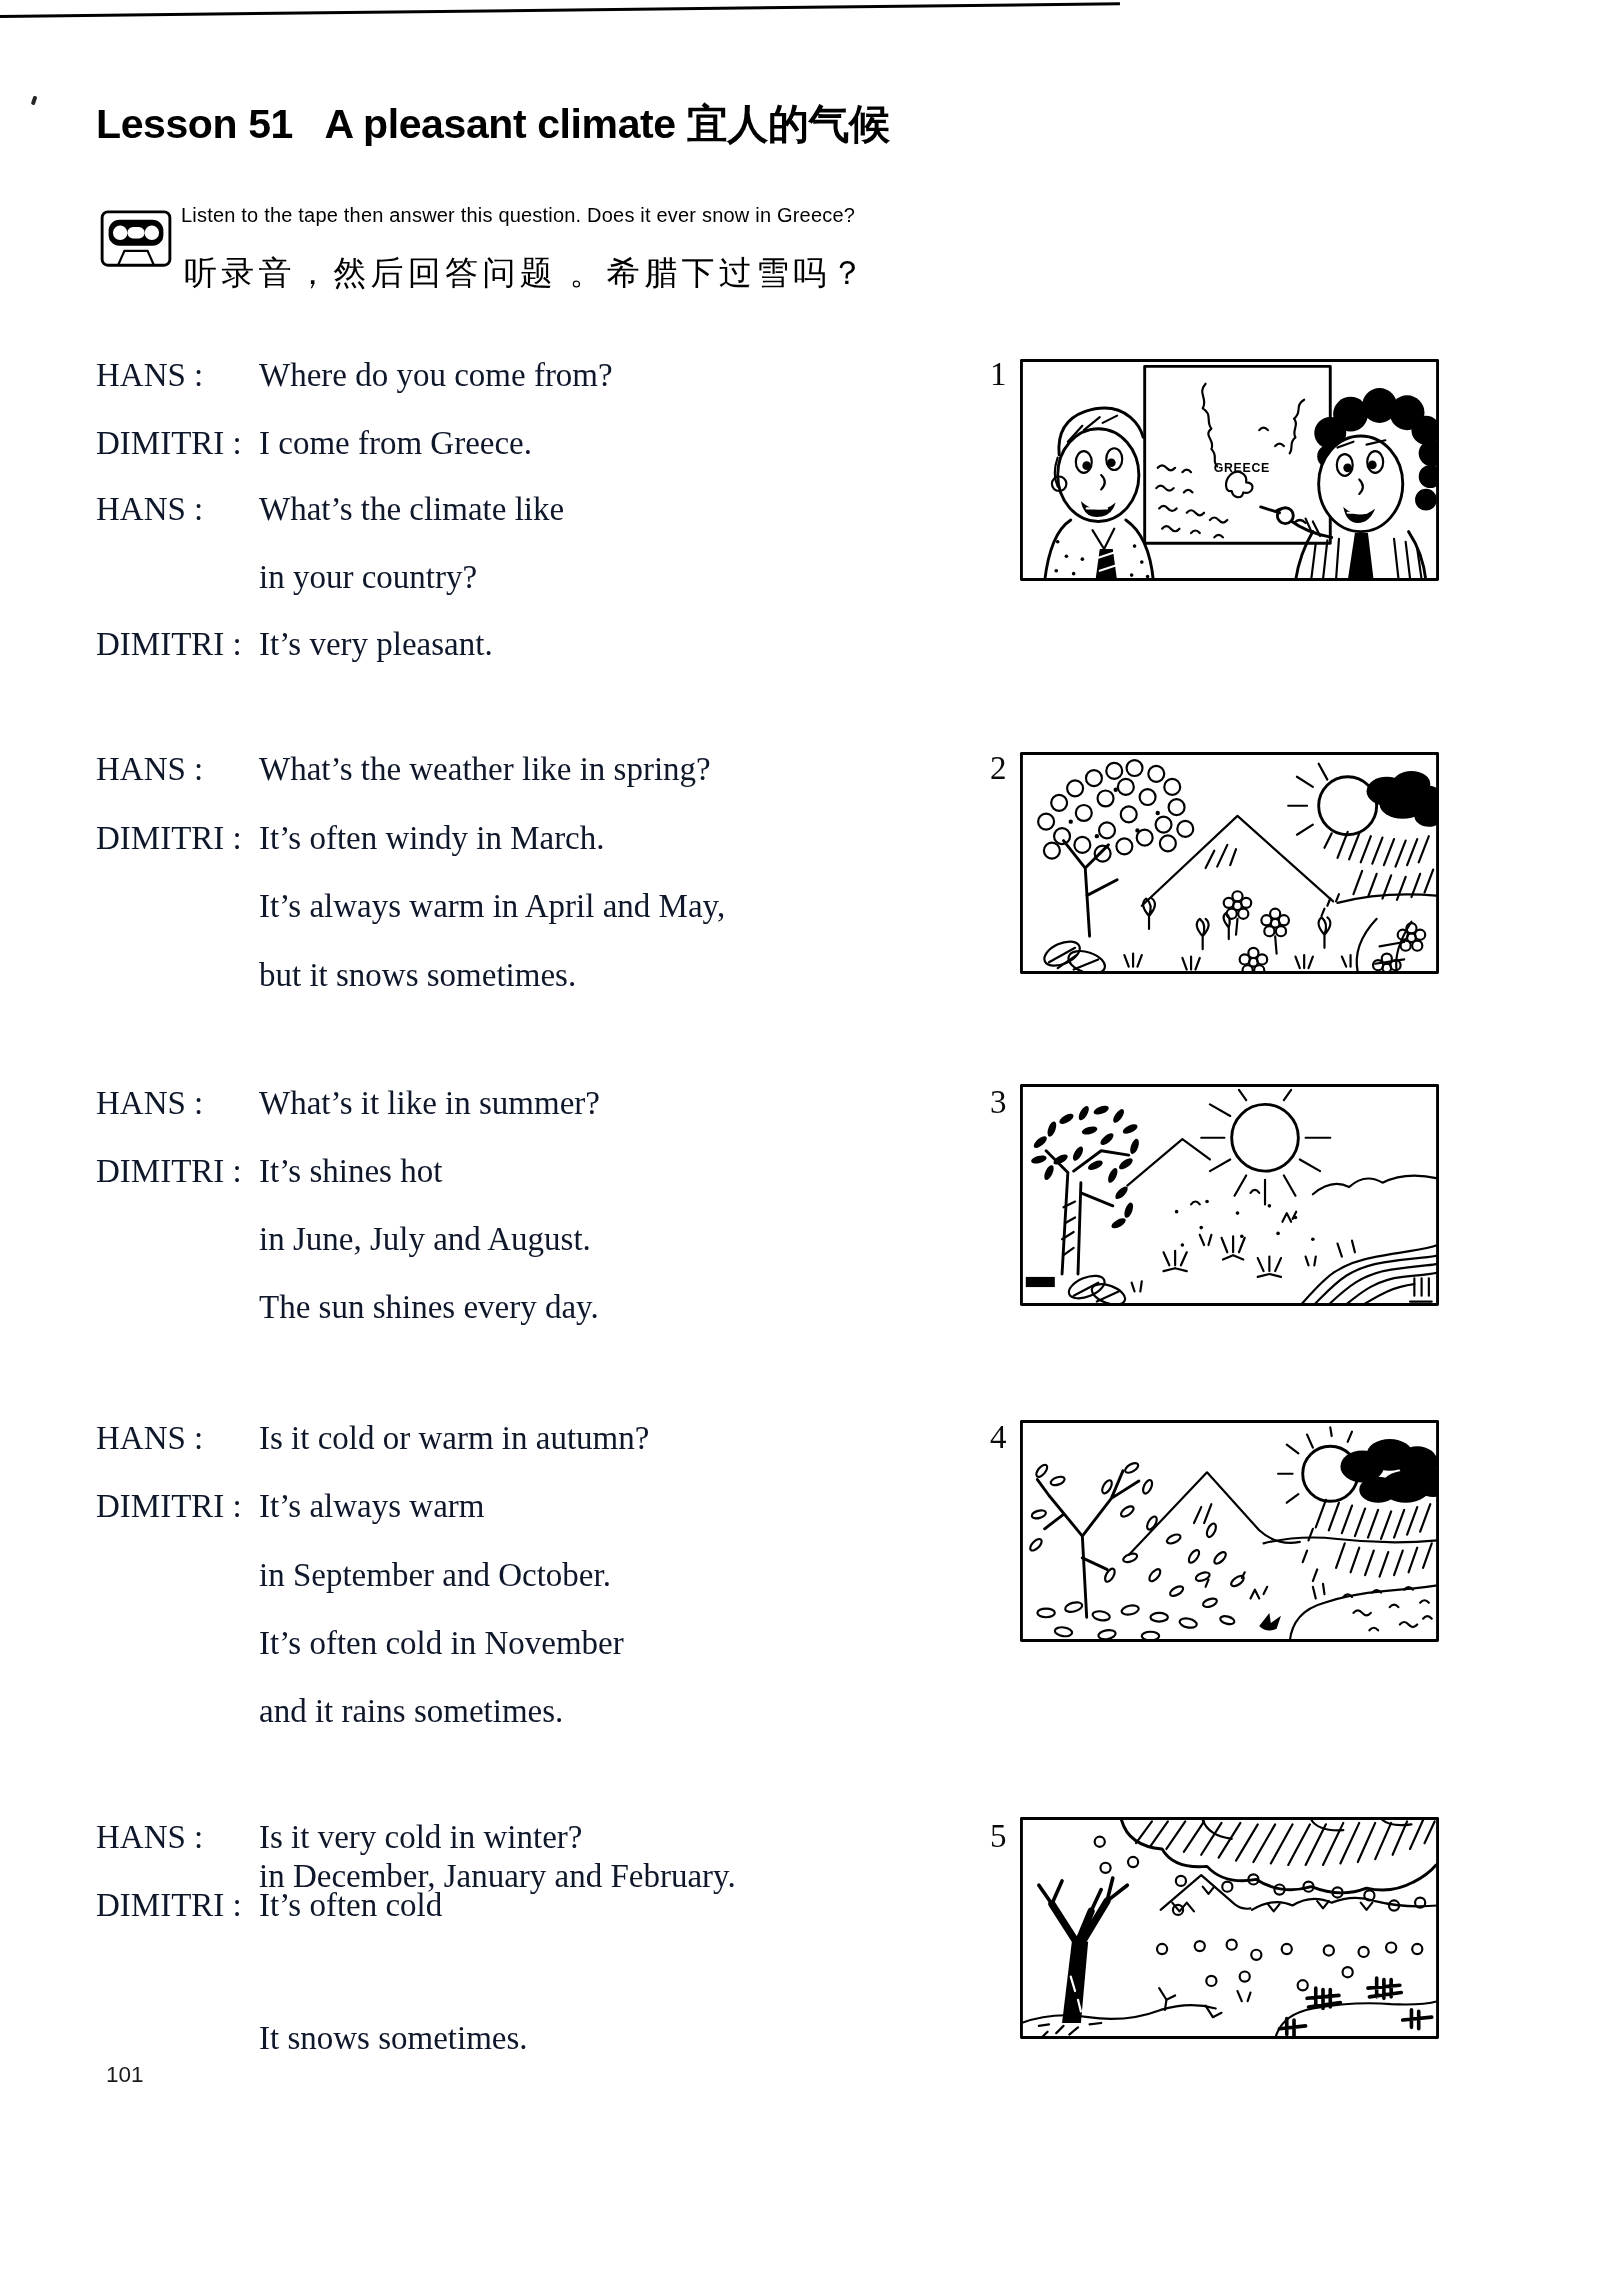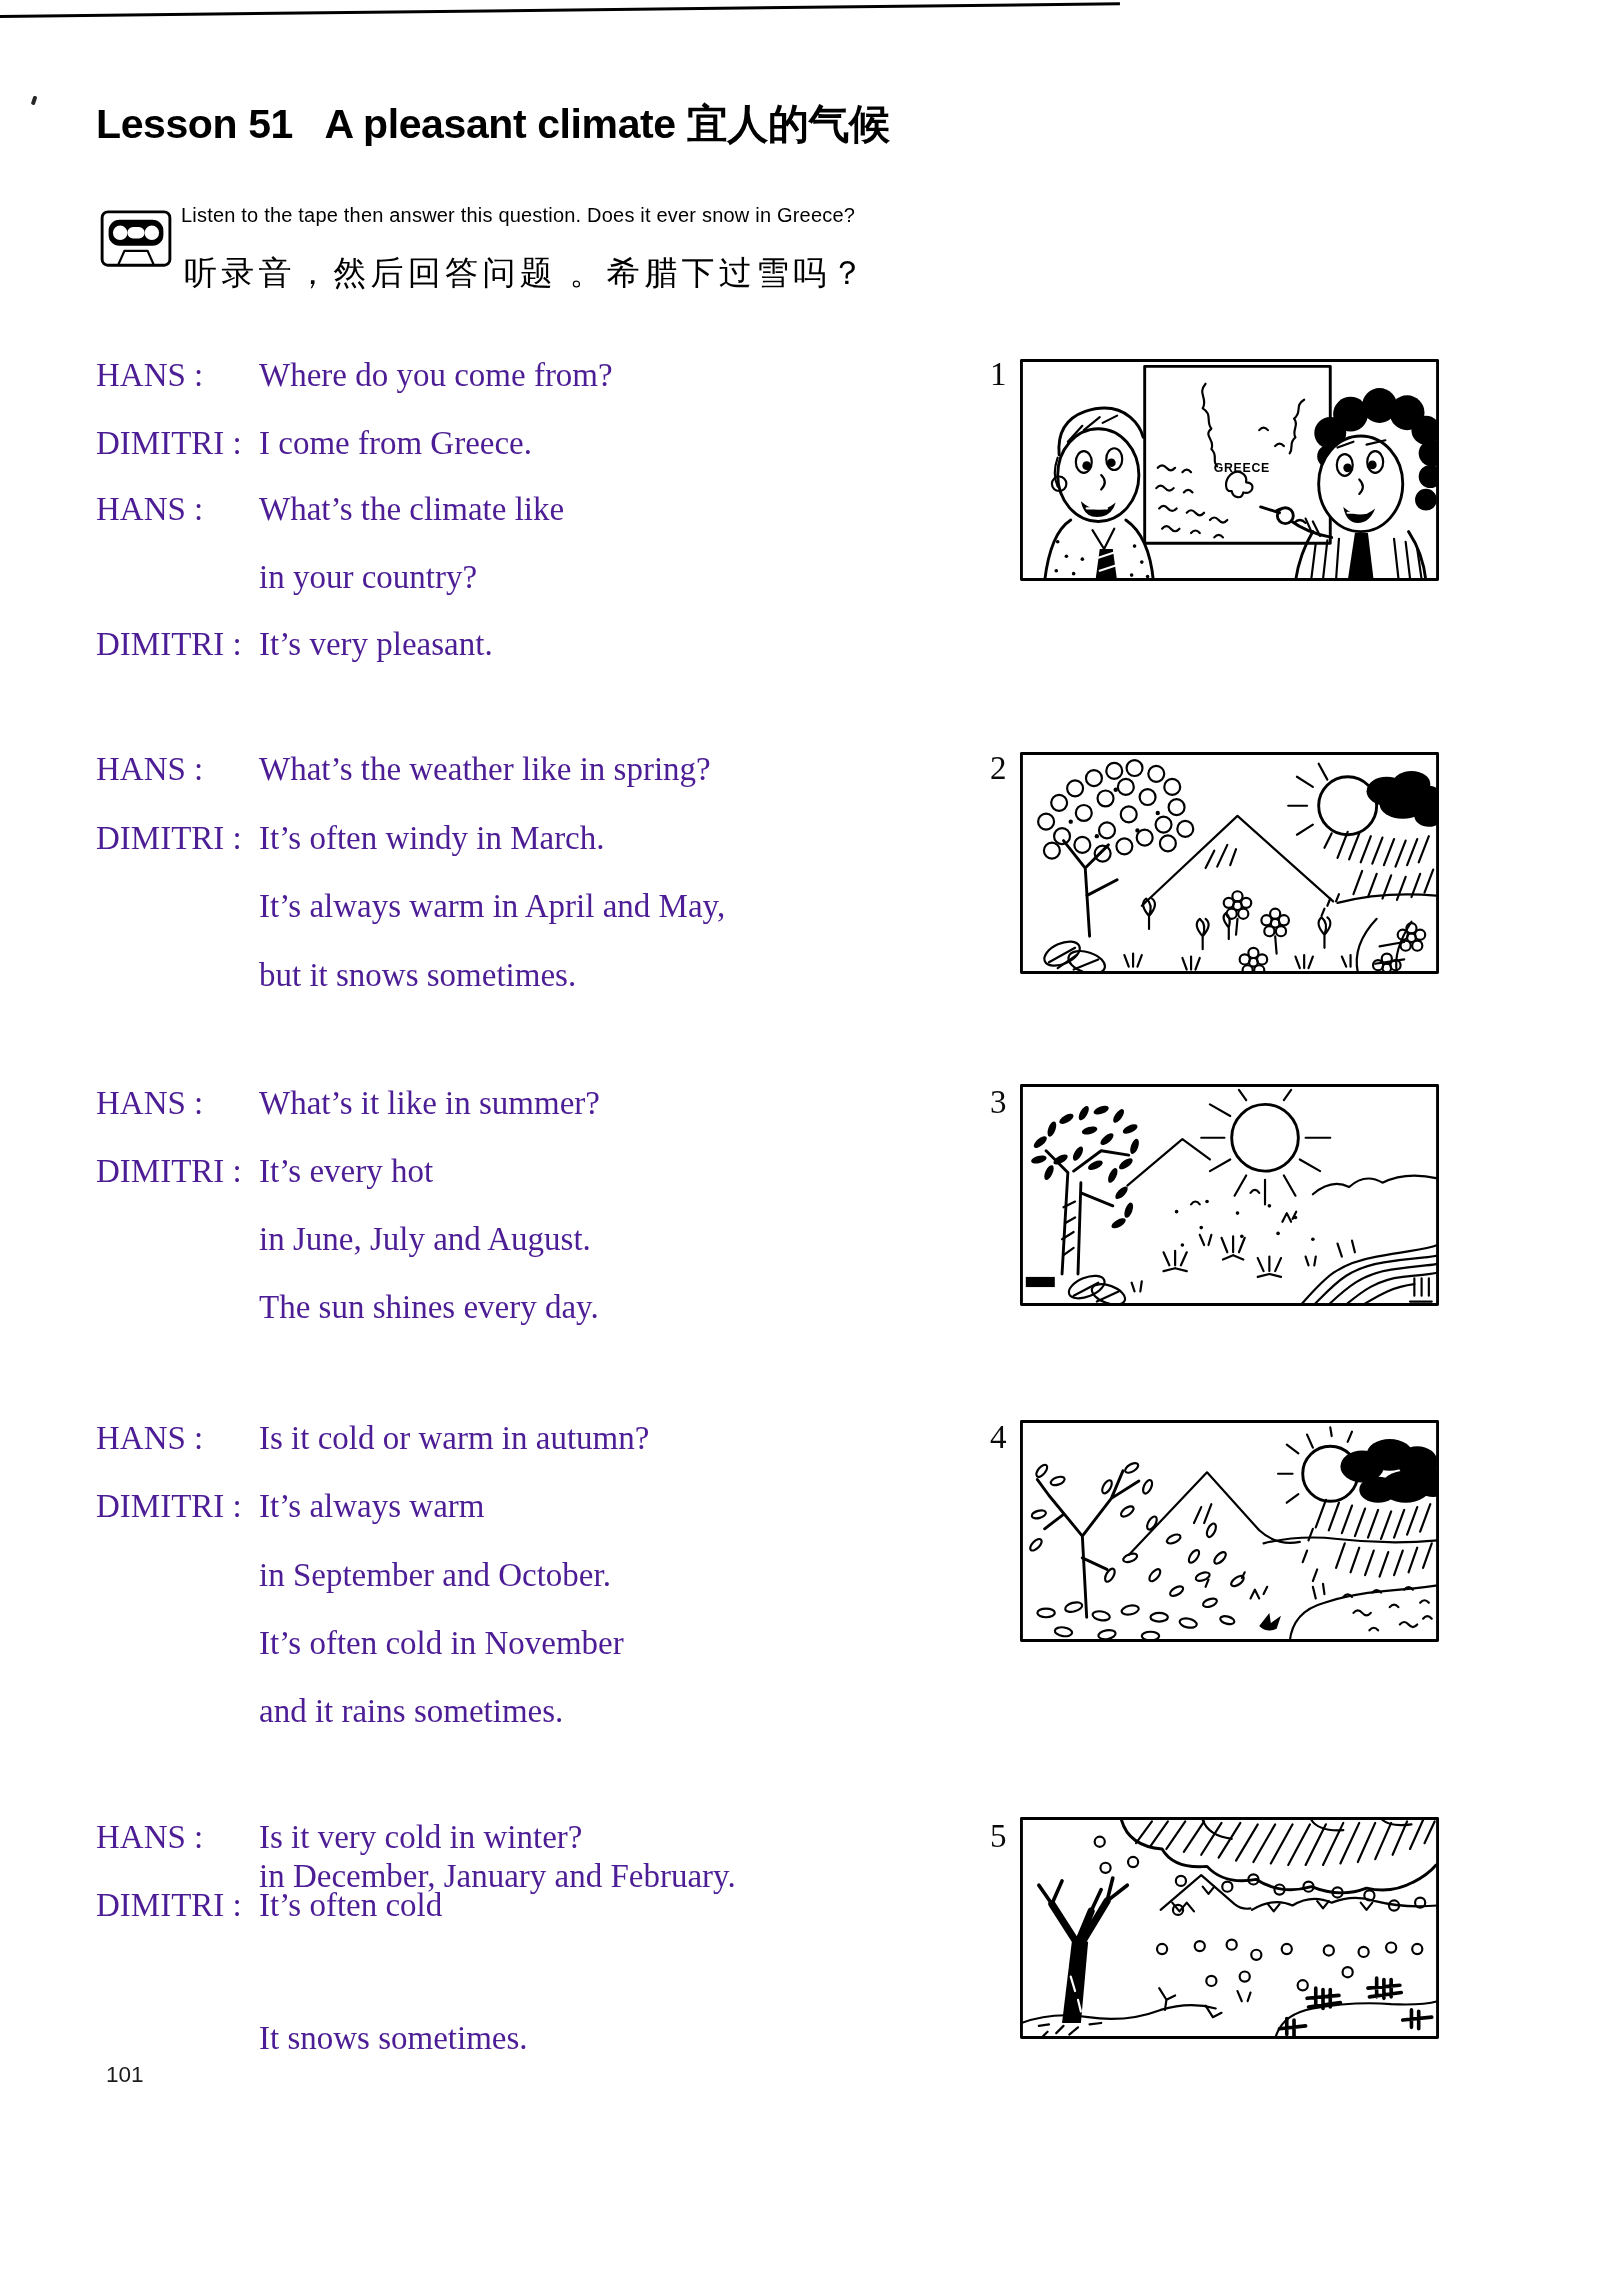--- a/index.html
+++ b/index.html
@@ -20,21 +20,21 @@
   
   .cassette{position:absolute;left:99px;top:209px;width:74px;height:62px;}
   .prompt-en{position:absolute;left:181px;top:204px;width:1232px;
              font-family:"Liberation Sans",sans-serif;font-size:20px;letter-spacing:0.2px;color:#000;}
   .prompt-zh{position:absolute;left:184px;top:251px;width:1087px;
              font-family:"Liberation Serif","DejaVu Sans",serif;font-size:33px;
              letter-spacing:4.3px;color:#000;}
 
   
   .row{position:absolute;left:96px;width:906px;
-       font:33px/1.12 "Liberation Serif",serif;color:#4c1d95;}
+       font:33px/1.12 "Liberation Serif",serif;color:#0f172a;}
   .spk{display:inline-block;width:163px;}
   .num{position:absolute;left:990px;font:33px/1.05 "Liberation Serif",serif;color:#0a0a0a;}
 
   
   .pic{position:absolute;left:1020px;width:419px;height:222px;}
   .pic svg{display:block;width:100%;height:100%;}
   .s{fill:none;stroke:#000;stroke-width:3;stroke-linecap:round;stroke-linejoin:round;}
   .s4{fill:none;stroke:#000;stroke-width:4;stroke-linecap:round;stroke-linejoin:round;}
   .s5{fill:none;stroke:#000;stroke-width:5;stroke-linecap:round;stroke-linejoin:round;}
   .f{fill:#000;stroke:none;}
@@ -74,21 +74,21 @@
   <div class="row" style="top:626px"><span class="spk">DIMITRI :</span><span class="txt">It’s very pleasant.</span></div>
   <div class="num" style="top:357px">1</div>
 
   <div class="row" style="top:751px"><span class="spk">HANS :</span><span class="txt">What’s the weather like in spring?</span></div>
   <div class="row" style="top:820px"><span class="spk">DIMITRI :</span><span class="txt">It’s often windy in March.</span></div>
   <div class="row" style="top:888px"><span class="spk"></span><span class="txt">It’s always warm in April and May,</span></div>
   <div class="row" style="top:957px"><span class="spk"></span><span class="txt">but it snows sometimes.</span></div>
   <div class="num" style="top:751px">2</div>
 
   <div class="row" style="top:1085px"><span class="spk">HANS :</span><span class="txt">What’s it like in summer?</span></div>
-  <div class="row" style="top:1153px"><span class="spk">DIMITRI :</span><span class="txt">It’s every hot</span></div>
+  <div class="row" style="top:1153px"><span class="spk">DIMITRI :</span><span class="txt">It’s shines hot</span></div>
   <div class="row" style="top:1221px"><span class="spk"></span><span class="txt">in June, July and August.</span></div>
   <div class="row" style="top:1289px"><span class="spk"></span><span class="txt">The sun shines every day.</span></div>
   <div class="num" style="top:1085px">3</div>
 
   <div class="row" style="top:1420px"><span class="spk">HANS :</span><span class="txt">Is it cold or warm in autumn?</span></div>
   <div class="row" style="top:1488px"><span class="spk">DIMITRI :</span><span class="txt">It’s always warm</span></div>
   <div class="row" style="top:1557px"><span class="spk"></span><span class="txt">in September and October.</span></div>
   <div class="row" style="top:1625px"><span class="spk"></span><span class="txt">It’s often cold in November</span></div>
   <div class="row" style="top:1693px"><span class="spk"></span><span class="txt">and it rains sometimes.</span></div>
   <div class="num" style="top:1420px">4</div>

